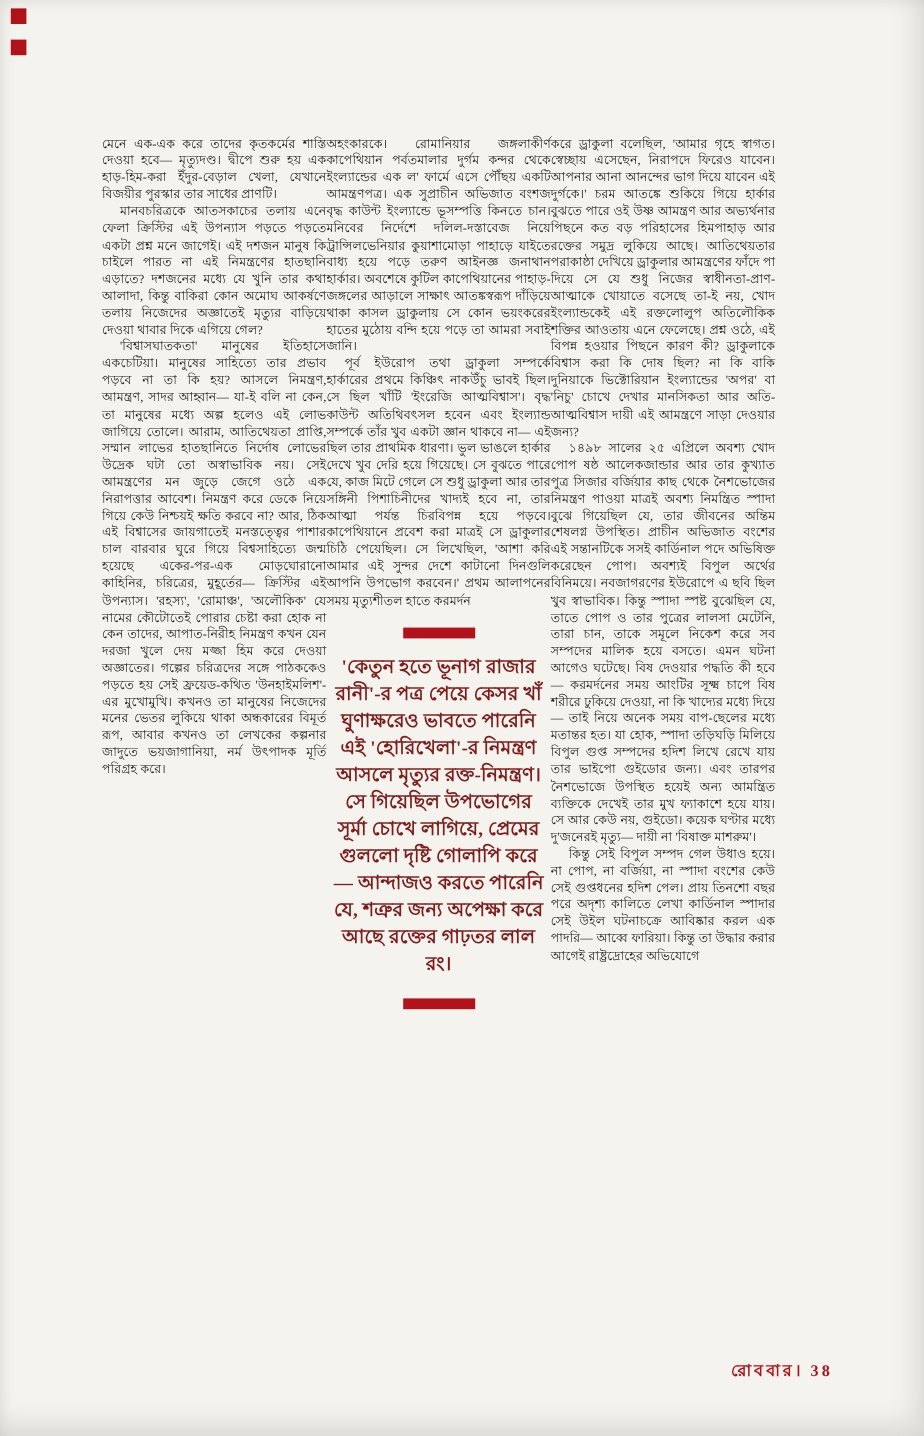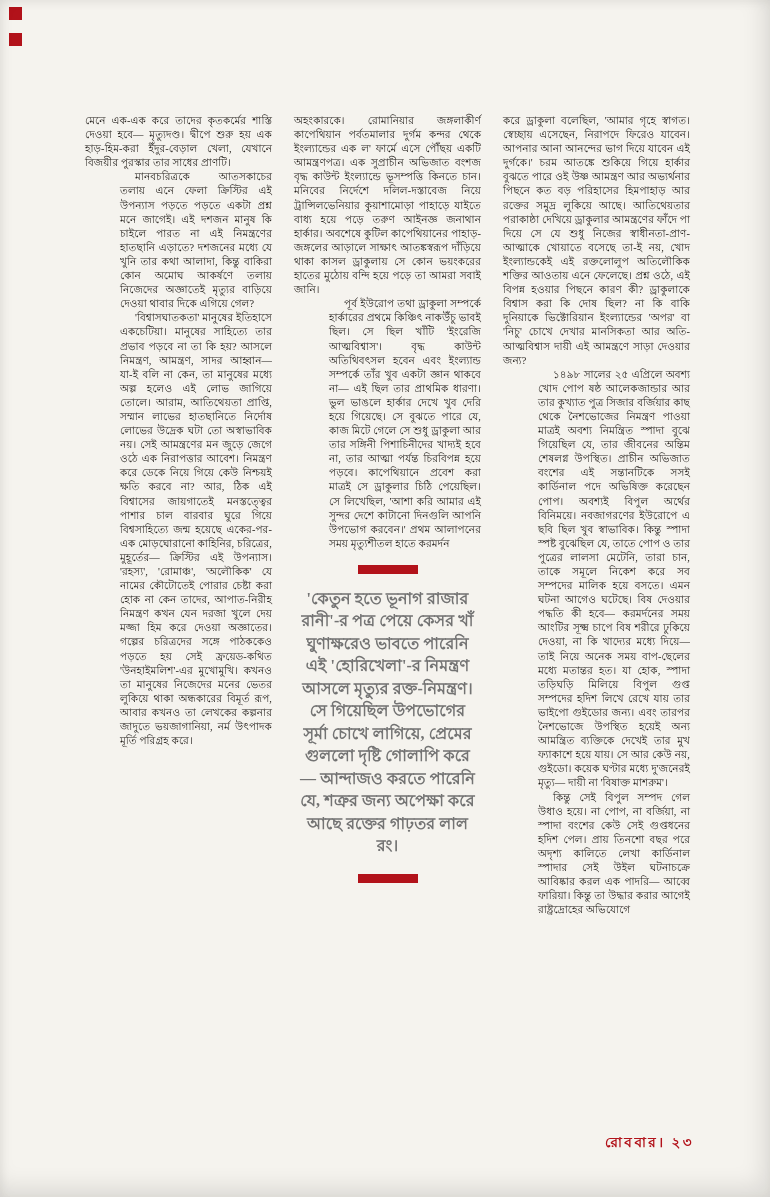--- a/index.html
+++ b/index.html
@@ -33,50 +33,49 @@
     height: 13px;
     background: #b2121a;
     margin-bottom: 13px;
   }
   .content {
     position: absolute;
     top: 114px;
     left: 85px;
     width: 606px;
     display: flex;
-    gap: 22px;
     z-index: 1;
   }
   .col {
     width: 187px;
     flex: 0 0 187px;
     font-size: 10.4px;
     line-height: 14.1px;
     text-align: justify;
     letter-spacing: 0.1px;
   }
   .col p { margin: 0; }
-  .col p.indent { text-indent: 15px; margin-left: 35px; }
+  .col p.indent { text-indent: 15px; }
   .pullquote {
     margin-top: 14px;
     padding: 0 4px;
   }
   .pq-bar {
     width: 60px;
     height: 9px;
     background: #b2121a;
     margin: 12px auto 14px auto;
   }
   .pq-bar.bottom { margin: 16px auto 0 auto; }
   .pq-text {
     font-weight: bold;
     font-size: 16px;
     line-height: 22.5px;
     text-align: center;
-    color: #737373;
+    color: #7f1d1d;
   }
   .footer-pagemark {
     position: absolute;
     right: 76px;
     bottom: 42px;
     color: #b2121a;
     font-weight: bold;
     font-size: 13.5px;
     letter-spacing: 2.5px;
     z-index: 1;
@@ -111,13 +110,13 @@
   </div>
 
   <div class="col">
     <p>করে ড্রাকুলা বলেছিল, 'আমার গৃহে স্বাগত। স্বেচ্ছায় এসেছেন, নিরাপদে ফিরেও যাবেন। আপনার আনা আনন্দের ভাগ দিয়ে যাবেন এই দুর্গকে।' চরম আতঙ্কে শুকিয়ে গিয়ে হার্কার বুঝতে পারে ওই উষ্ণ আমন্ত্রণ আর অভ্যর্থনার পিছনে কত বড় পরিহাসের হিমপাহাড় আর রক্তের সমুদ্র লুকিয়ে আছে। আতিথেয়তার পরাকাষ্ঠা দেখিয়ে ড্রাকুলার আমন্ত্রণের ফাঁদে পা দিয়ে সে যে শুধু নিজের স্বাধীনতা-প্রাণ-আত্মাকে খোয়াতে বসেছে তা-ই নয়, খোদ ইংল্যান্ডকেই এই রক্তলোলুপ অতিলৌকিক শক্তির আওতায় এনে ফেলেছে। প্রশ্ন ওঠে, এই বিপন্ন হওয়ার পিছনে কারণ কী? ড্রাকুলাকে বিশ্বাস করা কি দোষ ছিল? না কি বাকি দুনিয়াকে ভিক্টোরিয়ান ইংল্যান্ডের 'অপর' বা 'নিচু' চোখে দেখার মানসিকতা আর অতি-আত্মবিশ্বাস দায়ী এই আমন্ত্রণে সাড়া দেওয়ার জন্য?</p>
     <p class="indent">১৪৯৮ সালের ২৫ এপ্রিলে অবশ্য খোদ পোপ ষষ্ঠ আলেকজান্ডার আর তার কুখ্যাত পুত্র সিজার বর্জিয়ার কাছ থেকে নৈশভোজের নিমন্ত্রণ পাওয়া মাত্রই অবশ্য নিমন্ত্রিত স্পাদা বুঝে গিয়েছিল যে, তার জীবনের অন্তিম শেষলগ্ন উপস্থিত। প্রাচীন অভিজাত বংশের এই সন্তানটিকে সসই কার্ডিনাল পদে অভিষিক্ত করেছেন পোপ। অবশ্যই বিপুল অর্থের বিনিময়ে। নবজাগরণের ইউরোপে এ ছবি ছিল খুব স্বাভাবিক। কিন্তু স্পাদা স্পষ্ট বুঝেছিল যে, তাতে পোপ ও তার পুত্রের লালসা মেটেনি, তারা চান, তাকে সমূলে নিকেশ করে সব সম্পদের মালিক হয়ে বসতে। এমন ঘটনা আগেও ঘটেছে। বিষ দেওয়ার পদ্ধতি কী হবে— করমর্দনের সময় আংটির সূক্ষ্ম চাপে বিষ শরীরে ঢুকিয়ে দেওয়া, না কি খাদ্যের মধ্যে দিয়ে— তাই নিয়ে অনেক সময় বাপ-ছেলের মধ্যে মতান্তর হত। যা হোক, স্পাদা তড়িঘড়ি মিলিয়ে বিপুল গুপ্ত সম্পদের হদিশ লিখে রেখে যায় তার ভাইপো গুইডোর জন্য। এবং তারপর নৈশভোজে উপস্থিত হয়েই অন্য আমন্ত্রিত ব্যক্তিকে দেখেই তার মুখ ফ্যাকাশে হয়ে যায়। সে আর কেউ নয়, গুইডো। কয়েক ঘণ্টার মধ্যে দু'জনেরই মৃত্যু— দায়ী না 'বিষাক্ত মাশরুম'।</p>
     <p class="indent">কিন্তু সেই বিপুল সম্পদ গেল উধাও হয়ে। না পোপ, না বর্জিয়া, না স্পাদা বংশের কেউ সেই গুপ্তধনের হদিশ পেল। প্রায় তিনশো বছর পরে অদৃশ্য কালিতে লেখা কার্ডিনাল স্পাদার সেই উইল ঘটনাচক্রে আবিষ্কার করল এক পাদরি— আব্বে ফারিয়া। কিন্তু তা উদ্ধার করার আগেই রাষ্ট্রদ্রোহের অভিযোগে</p>
   </div>
 
 </div>
 
-<div class="footer-pagemark">রোববার। ২৩</div>
+<div class="footer-pagemark">রোববার। 38</div>
 
 </body></html>

